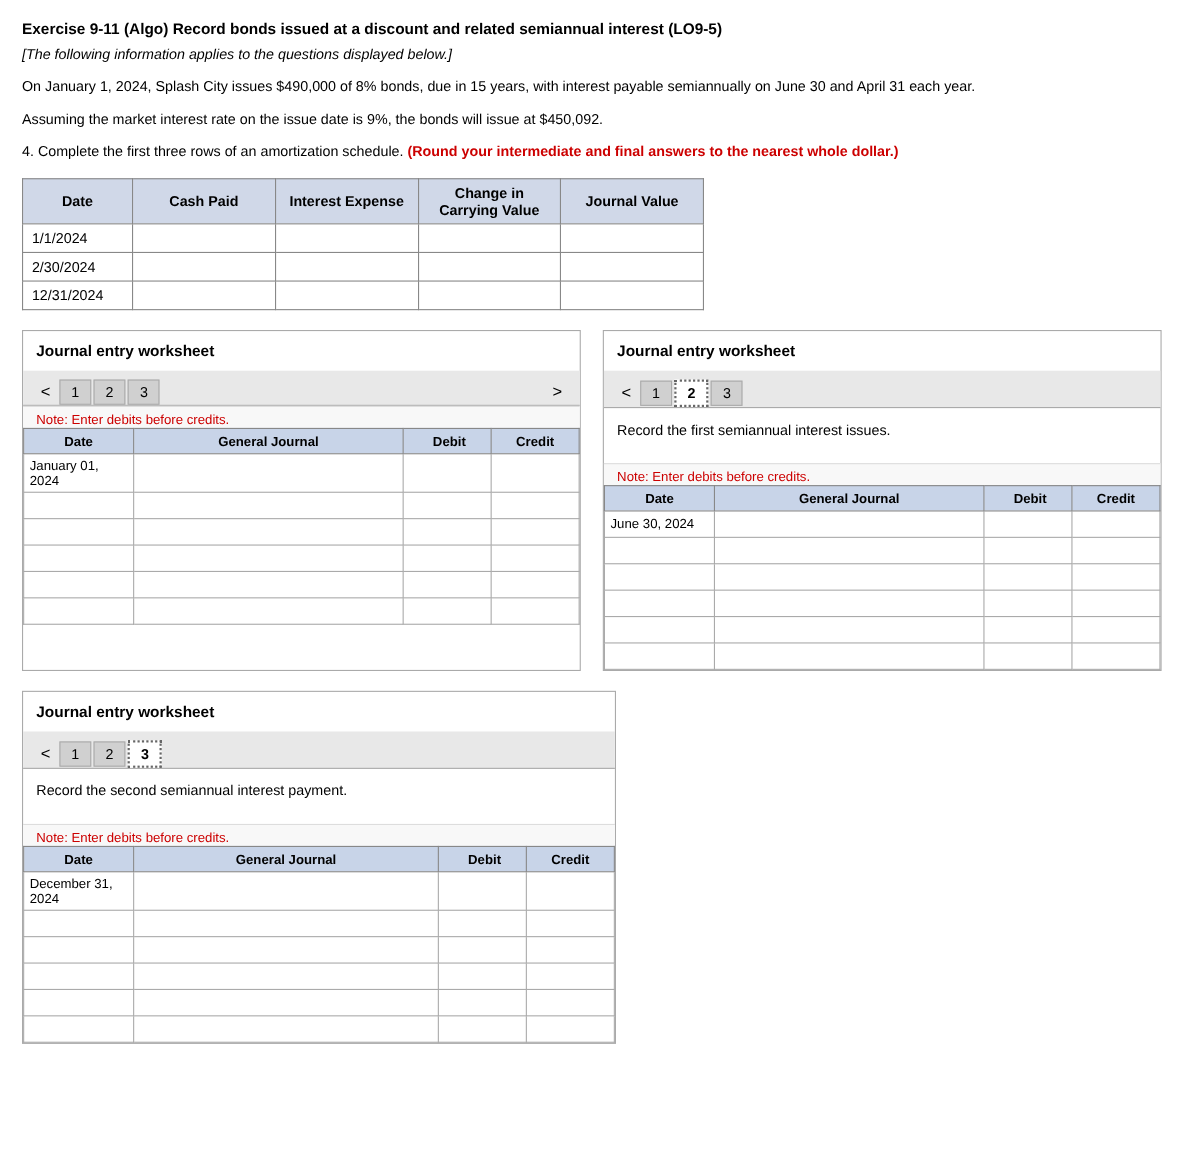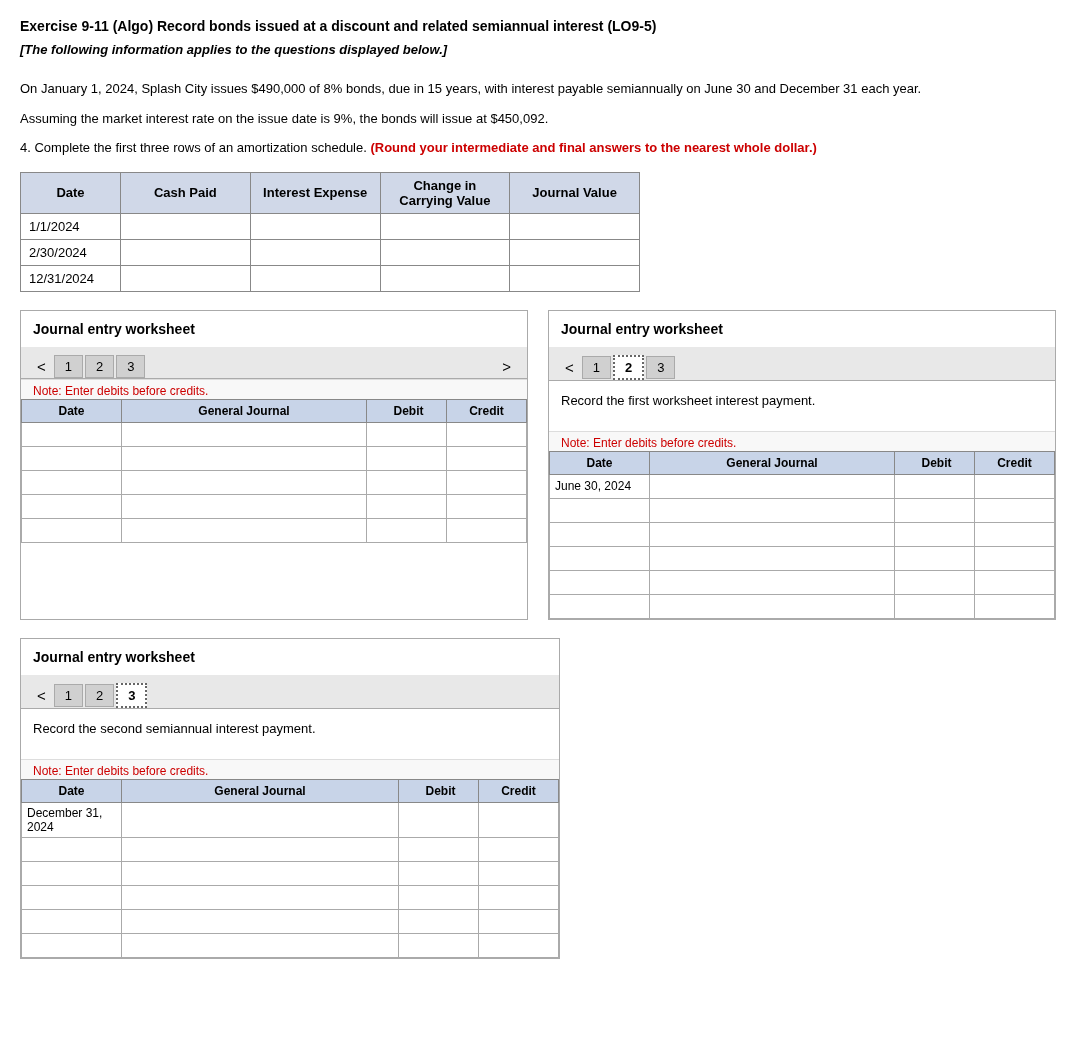--- a/index.html
+++ b/index.html
@@ -12,22 +12,21 @@
       width: 1076px;
     }
     .title {
       font-weight: bold;
       font-size: 14px;
       margin-bottom: 8px;
     }
     .subtitle {
       font-style: italic;
       font-size: 13px;
-      margin-bottom: 22px;
-      font-weight: bold;
+      margin-bottom: 12px;
     }
     .description {
       font-size: 13px;
       margin-bottom: 10px;
       line-height: 1.5;
     }
     .instruction {
       font-size: 13px;
       margin-bottom: 14px;
       line-height: 1.5;
@@ -162,21 +161,21 @@
       margin-bottom: 20px;
     }
   </style>
 </head>
 <body>
 
 <div class="title">Exercise 9-11 (Algo) Record bonds issued at a discount and related semiannual interest (LO9-5)</div>
 
 <div class="subtitle">[The following information applies to the questions displayed below.]</div>
 
-<div class="description">On January 1, 2024, Splash City issues $490,000 of 8% bonds, due in 15 years, with interest payable semiannually on June 30 and December 31 each year.</div>
+<div class="description">On January 1, 2024, Splash City issues $490,000 of 8% bonds, due in 15 years, with interest payable semiannually on June 30 and April 31 each year.</div>
 
 <div class="description">Assuming the market interest rate on the issue date is 9%, the bonds will issue at $450,092.</div>
 
 <div class="instruction">
   <span>4. Complete the first three rows of an amortization schedule. </span><strong>(Round your intermediate and final answers to the nearest whole dollar.)</strong>
 </div>
 
 <table class="amort-table">
   <thead>
     <tr>
@@ -229,20 +228,26 @@
       <thead>
         <tr>
           <th class="date-col">Date</th>
           <th class="gj-col">General Journal</th>
           <th class="debit-col">Debit</th>
           <th class="credit-col">Credit</th>
         </tr>
       </thead>
       <tbody>
         <tr>
+          <td class="date-col">January 01, 2024</td>
+          <td class="gj-col"><input type="text" style=""></td>
+          <td class="debit-col"><input type="text" style=""></td>
+          <td class="credit-col"><input type="text" style=""></td>
+        </tr>
+        <tr>
           <td class="date-col"></td>
           <td class="gj-col"><input type="text" style=""></td>
           <td class="debit-col"><input type="text" style=""></td>
           <td class="credit-col"><input type="text" style=""></td>
         </tr>
         <tr>
           <td class="date-col"></td>
           <td class="gj-col"><input type="text" style=""></td>
           <td class="debit-col"><input type="text" style=""></td>
           <td class="credit-col"><input type="text" style=""></td>
@@ -271,21 +276,21 @@
 
   <div class="journal-block right">
     <div class="journal-header" style="padding:10px 12px 0 12px;">Journal entry worksheet</div>
     <div class="tabs-row">
       <button class="tab-nav">&lt;</button>
       <div class="tab-btn">1</div>
       <div class="tab-btn active">2</div>
       <div class="tab-btn">3</div>
       <div style="flex:1"></div>
     </div>
-    <div class="record-label">Record the first worksheet interest payment.</div>
+    <div class="record-label">Record the first semiannual interest issues.</div>
     <div class="note-line">Note: Enter debits before credits.</div>
     <table class="je-table">
       <thead>
         <tr>
           <th class="date-col">Date</th>
           <th class="gj-col">General Journal</th>
           <th class="debit-col">Debit</th>
           <th class="credit-col">Credit</th>
         </tr>
       </thead>

